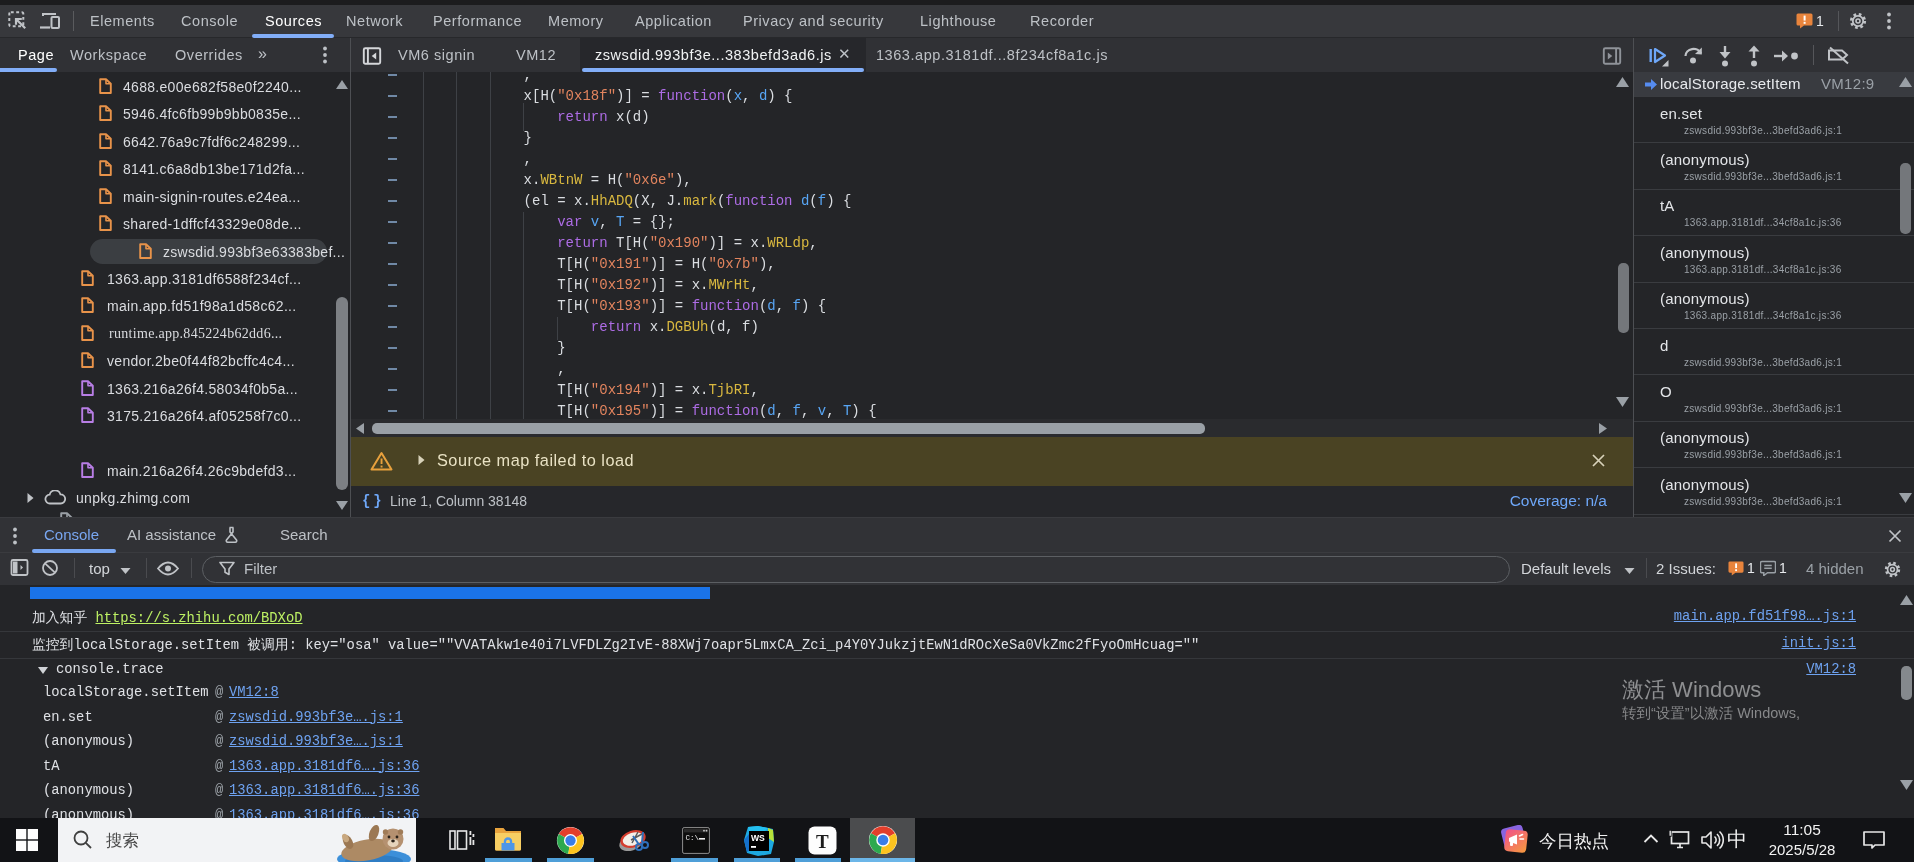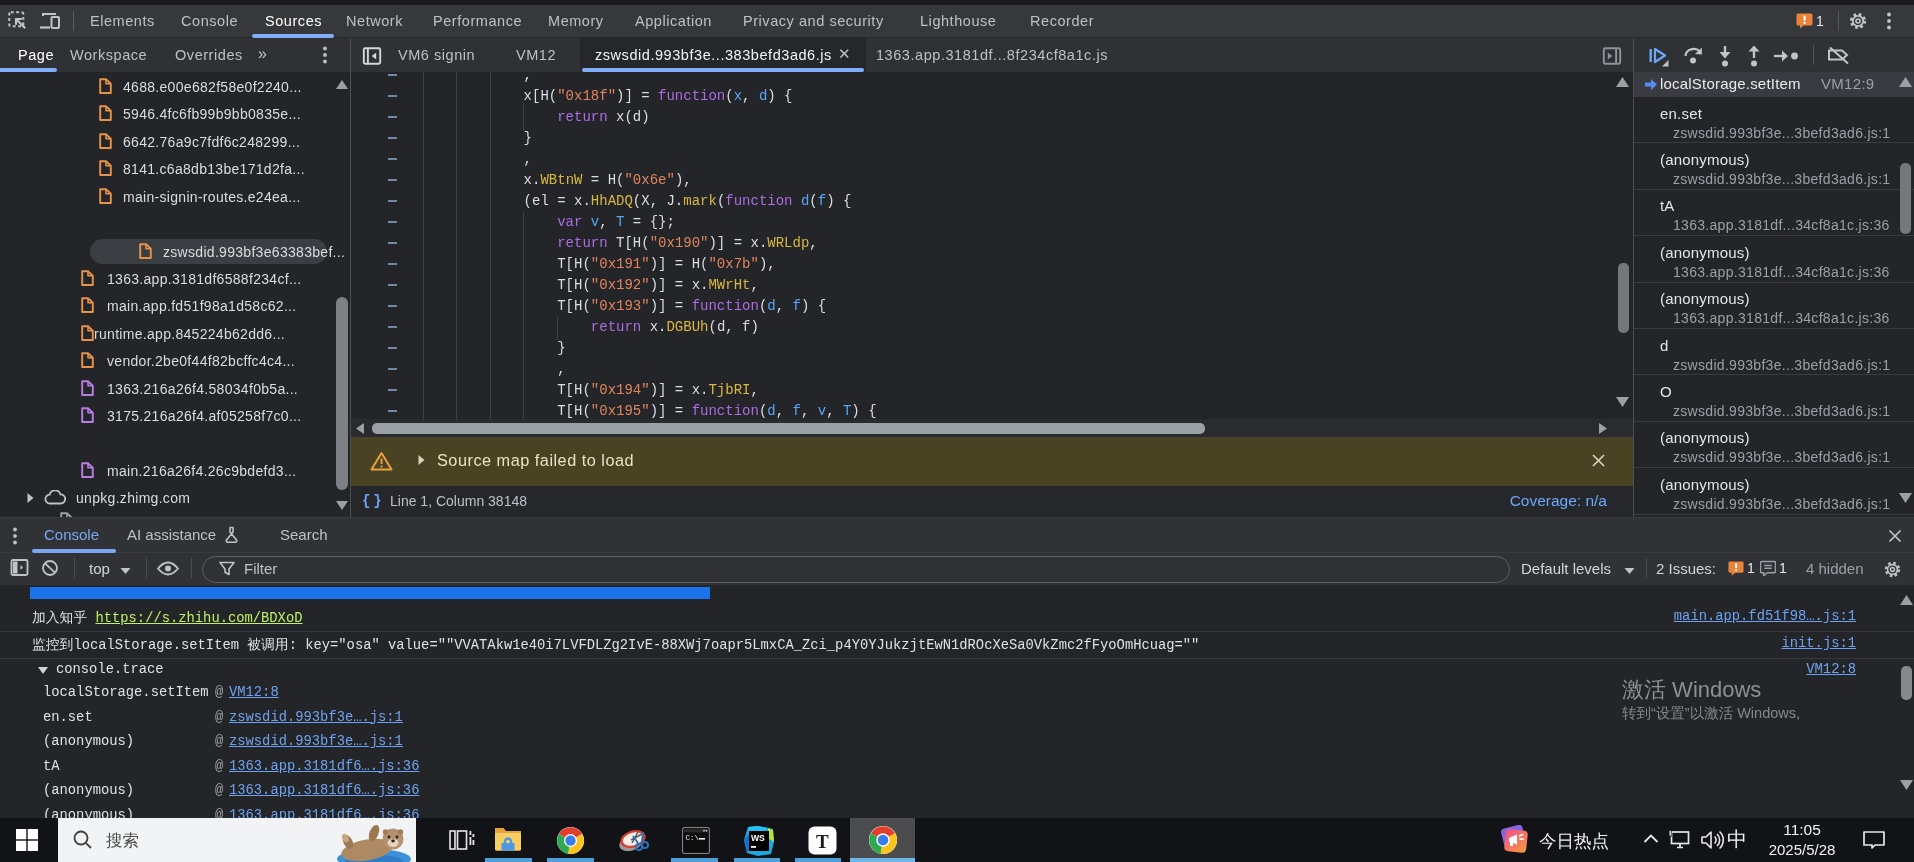--- a/index.html
+++ b/index.html
@@ -10,21 +10,21 @@
   .tab{color:#bdc1c6;font-size:14.5px;letter-spacing:.55px;}
   .sep{position:absolute;width:1px;background:#5a5b5e;}
   svg{display:block;}
   .cl{position:absolute;left:71.8px;white-space:pre;font-family:"Liberation Mono",monospace;
       font-size:14px;line-height:21px;color:#dadde1;}
   .kw{color:#ad6ce5;} .st{color:#e2845e;} .pr{color:#d9b83f;} .vb{color:#58a6f5;}
   .dash{position:absolute;left:37px;width:9px;height:2px;background:#7089a6;}
   .guide{position:absolute;width:1px;background:#3e4146;}
   .trow{position:absolute;left:0;width:333px;height:28px;color:#dadce0;font-size:14px;letter-spacing:.3px;}
   .trow .lbl{position:absolute;top:6px;}
-  .csloc{color:#9aa0a6;font-size:14px;letter-spacing:.3px;white-space:nowrap;}
+  .csloc{color:#9aa0a6;font-size:10px;letter-spacing:.3px;white-space:nowrap;margin-left:11px;}
   .conrow{position:absolute;font-family:"Liberation Mono",monospace;font-size:13.8px;color:#dfe1e5;white-space:pre;}
   .lnk{color:#bef264;text-decoration:underline;}
   .rlnk{position:absolute;font-family:"Liberation Mono",monospace;font-size:13.8px;color:#6ea2f0;text-decoration:underline;}
 </style>
 </head>
 <body>
 <svg width="0" height="0" style="position:absolute">
     <defs>
 <g id="ficon" fill="none" stroke-linejoin="round">
         <path d="M1.2 1.2 h5.8 L11.8 5.8 V15 H1.2 z" stroke-width="1.9"></path>
@@ -200,20 +200,26 @@
         <use href="#ficon" stroke="#e8934a"></use>
       </svg>
       <span class="lbl" style="left:123px;">8141.c6a8db13be171d2fa...</span>
     </div>
 <div class="trow" style="top:111px;">
       <svg class="a" style="left:99px;top:5px;" width="13" height="17" viewBox="0 0 13 17">
         <use href="#ficon" stroke="#e8934a"></use>
       </svg>
       <span class="lbl" style="left:123px;">main-signin-routes.e24ea...</span>
     </div>
+<div class="trow" style="top:138px;">
+      <svg class="a" style="left:99px;top:5px;" width="13" height="17" viewBox="0 0 13 17">
+        <use href="#ficon" stroke="#e8934a"></use>
+      </svg>
+      <span class="lbl" style="left:123px;">shared-1dffcf43329e08de...</span>
+    </div>
 <div class="trow" style="top:166px;margin-left:40px;">
       <svg class="a" style="left:99px;top:5px;" width="13" height="17" viewBox="0 0 13 17">
         <use href="#ficon" stroke="#e8934a"></use>
       </svg>
       <span class="lbl" style="left:123px;">zswsdid.993bf3e63383bef...</span>
     </div>
 <div class="trow" style="top:193px;">
       <svg class="a" style="left:81px;top:5px;" width="13" height="17" viewBox="0 0 13 17">
         <use href="#ficon" stroke="#e8934a"></use>
       </svg>
@@ -222,21 +228,21 @@
 <div class="trow" style="top:220px;">
       <svg class="a" style="left:81px;top:5px;" width="13" height="17" viewBox="0 0 13 17">
         <use href="#ficon" stroke="#e8934a"></use>
       </svg>
       <span class="lbl" style="left:107px;">main.app.fd51f98a1d58c62...</span>
     </div>
 <div class="trow" style="top:248px;">
       <svg class="a" style="left:81px;top:5px;" width="13" height="17" viewBox="0 0 13 17">
         <use href="#ficon" stroke="#e8934a"></use>
       </svg>
-      <span class="lbl" style="left:94px;">runtime.app.845224b62dd6...</span>
+      <span class="lbl" style="left:109px;font-family:Liberation Serif, serif;">runtime.app.845224b62dd6...</span>
     </div>
 <div class="trow" style="top:275px;">
       <svg class="a" style="left:81px;top:5px;" width="13" height="17" viewBox="0 0 13 17">
         <use href="#ficon" stroke="#e8934a"></use>
       </svg>
       <span class="lbl" style="left:107px;">vendor.2be0f44f82bcffc4c4...</span>
     </div>
 <div class="trow" style="top:303px;">
       <svg class="a" style="left:81px;top:5px;" width="13" height="17" viewBox="0 0 13 17">
         <use href="#ficon" stroke="#b87ee5"></use>

